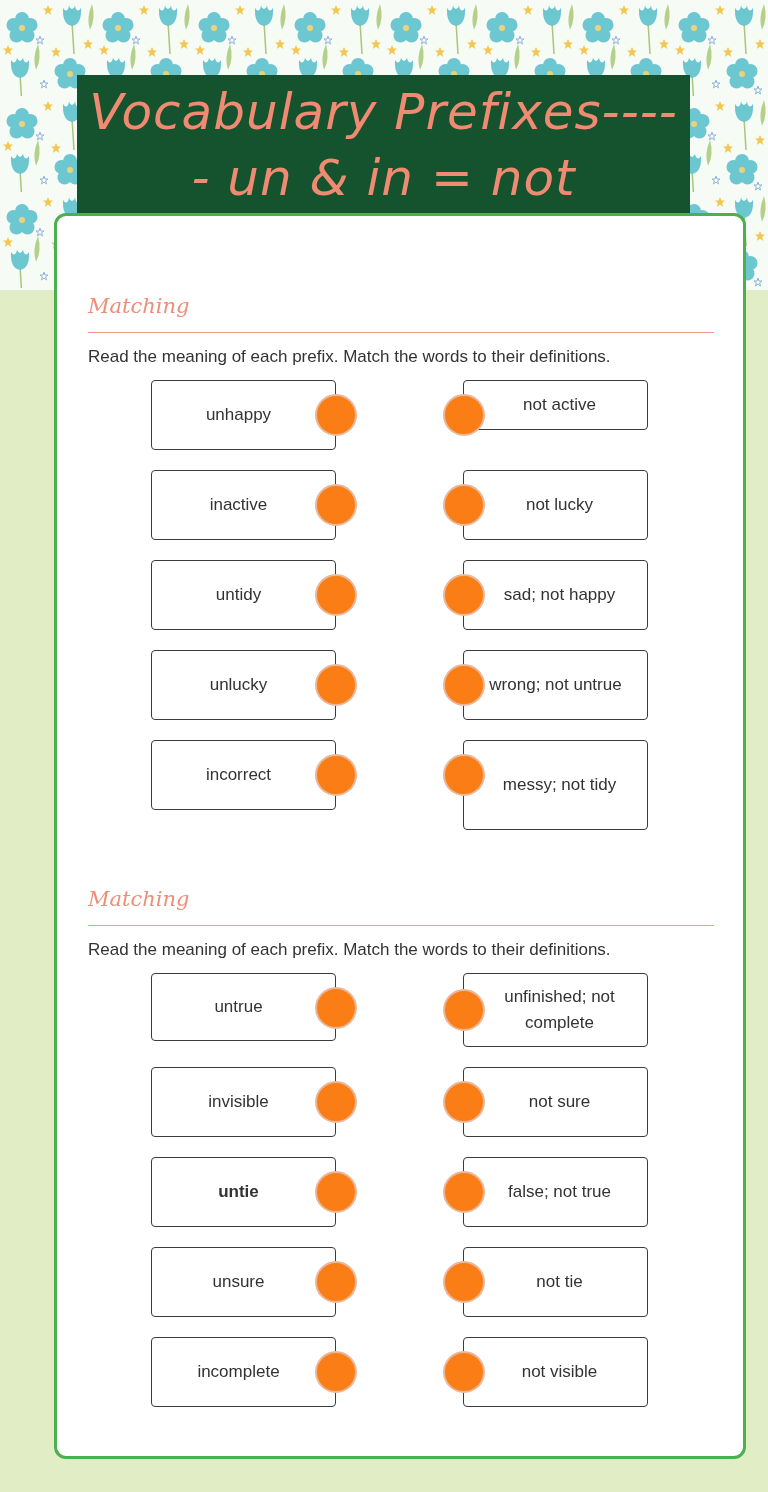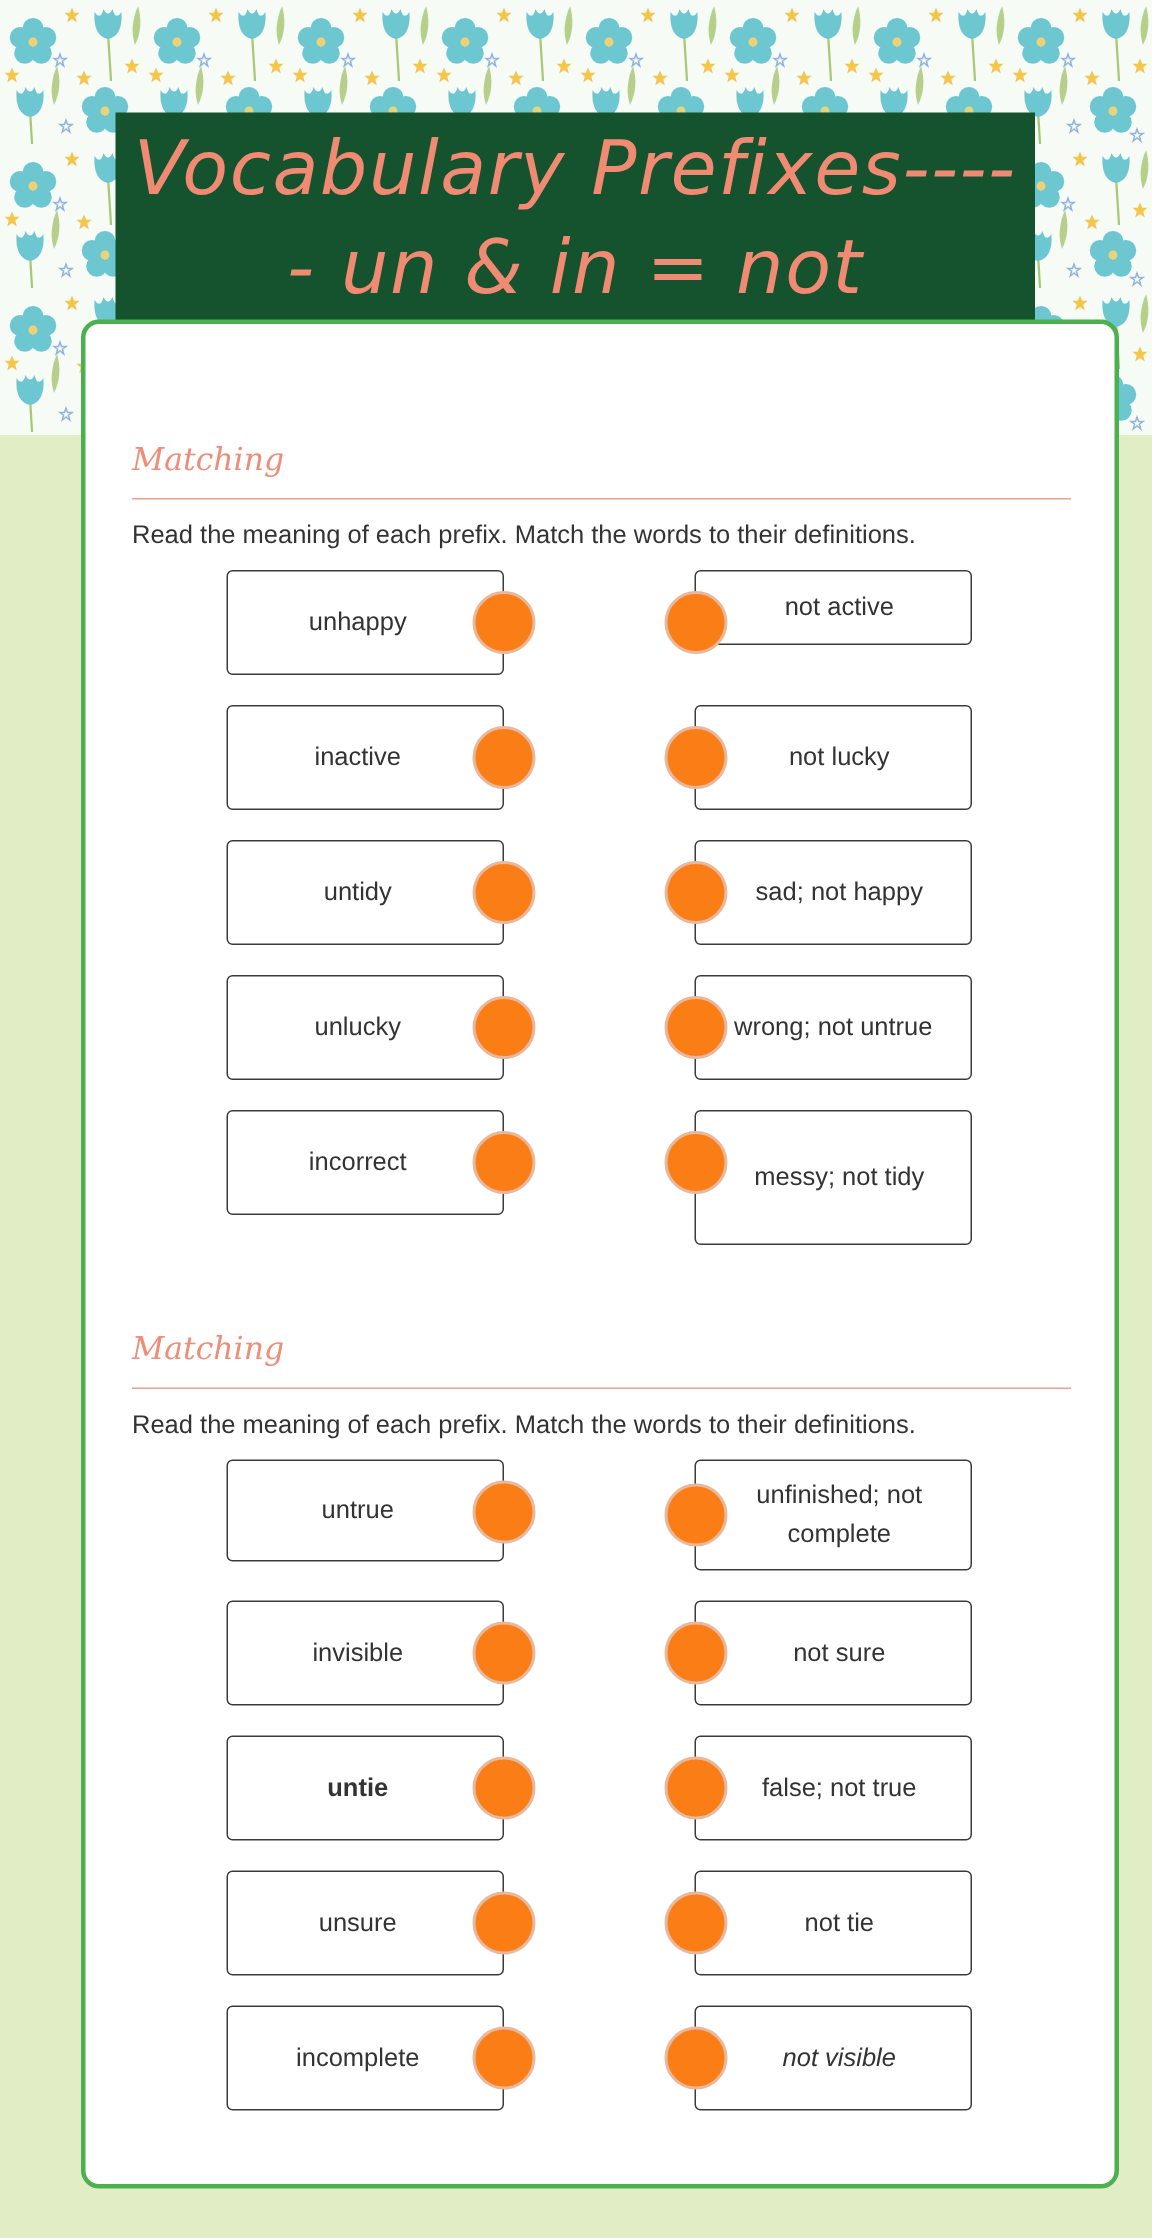--- a/index.html
+++ b/index.html
@@ -218,19 +218,19 @@
     <div class="dot" style="left:258px;top:1045px;"></div>
     <div class="box right" style="top:1031px;height:70px;">
         <span>not tie</span>
       </div>
     <div class="dot" style="left:386px;top:1045px;"></div>
 
     <div class="box left" style="top:1121px;height:70px;">
         <span>incomplete</span>
       </div>
     <div class="dot" style="left:258px;top:1135px;"></div>
-    <div class="box right" style="top:1121px;height:70px;font-style:italic;">
+    <div class="box right" style="top:1121px;height:70px;">
         <span>not visible</span>
       </div>
     <div class="dot" style="left:386px;top:1135px;"></div>
   </div>
 
 </div>
 
 </body></html>

